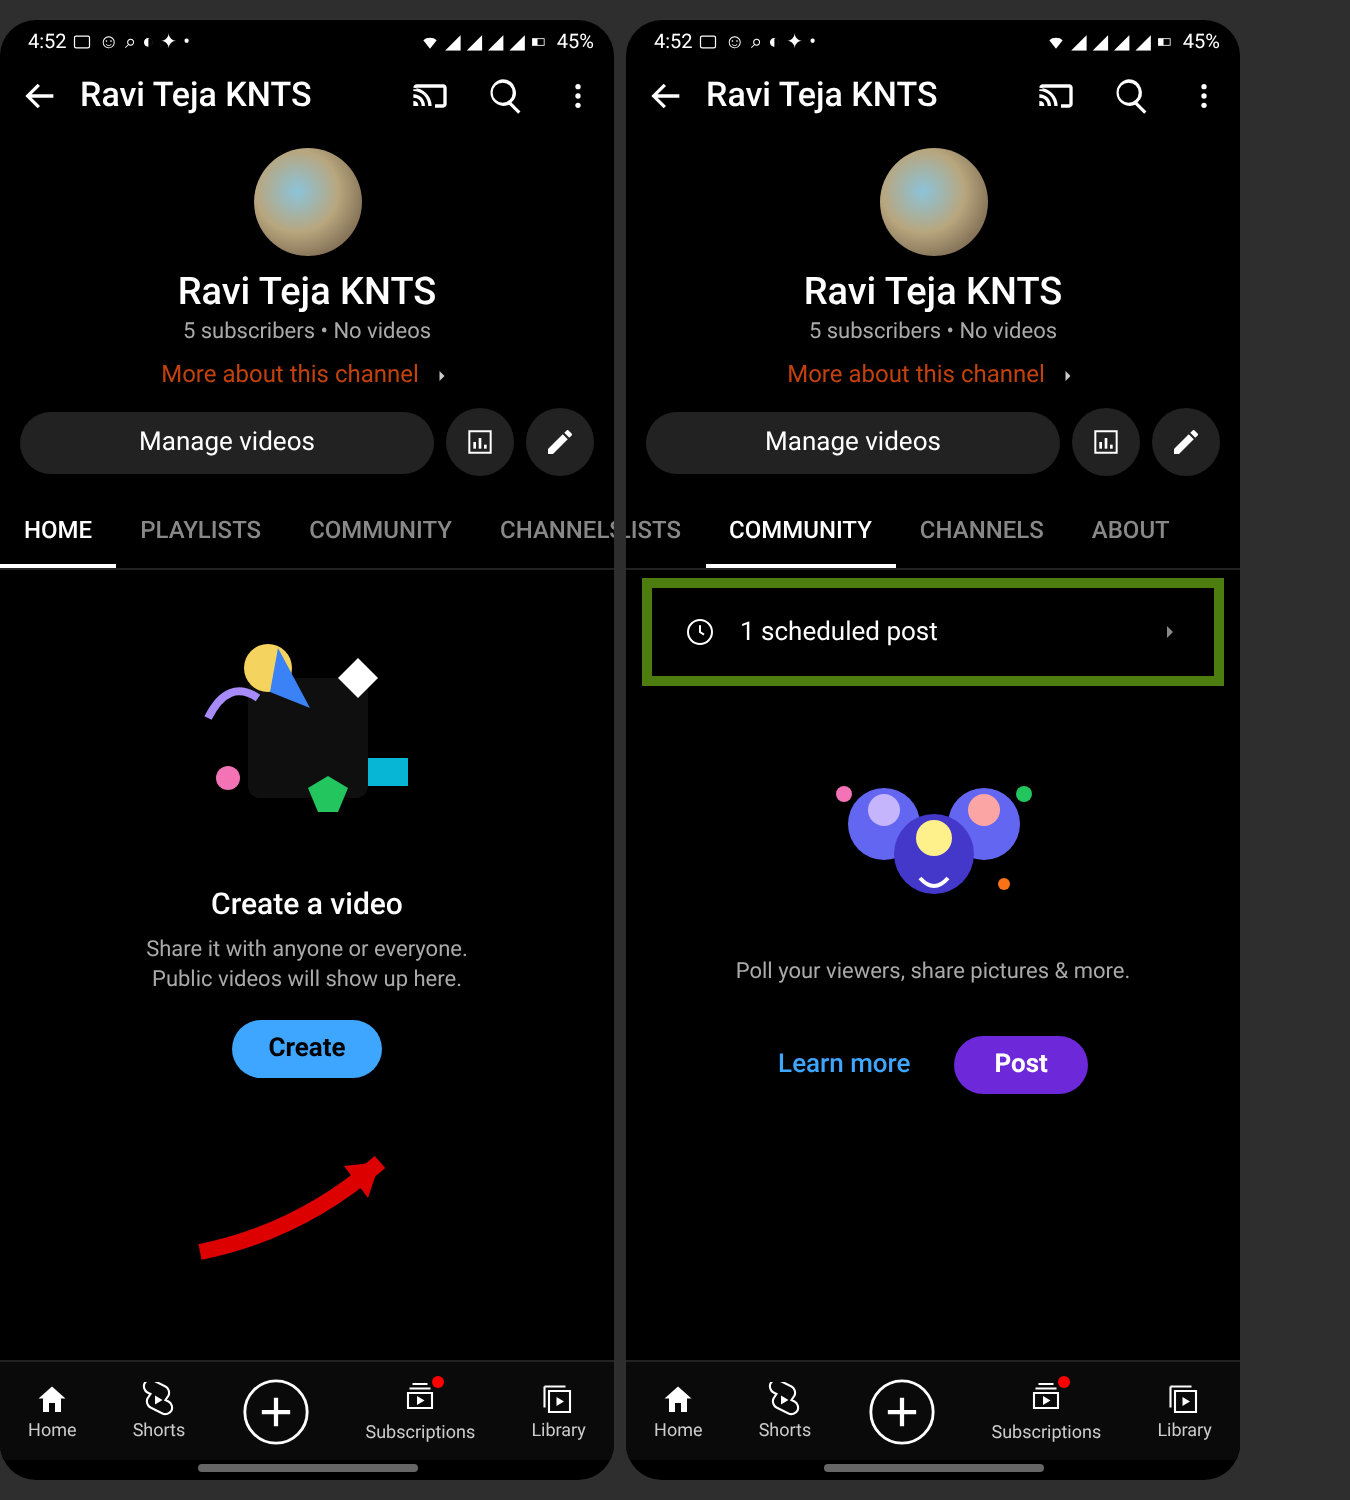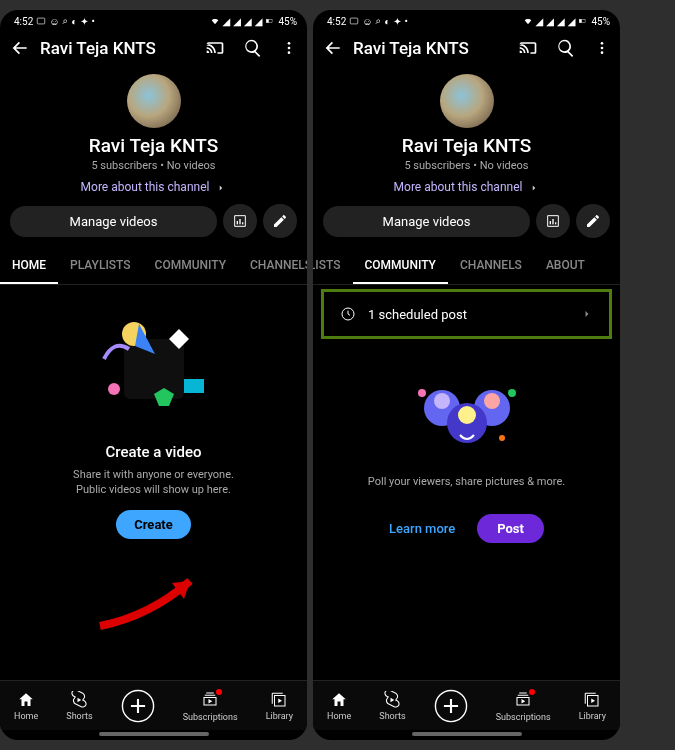--- a/index.html
+++ b/index.html
@@ -45,21 +45,21 @@
   .header .title { flex:1; font-size:17px; font-weight:500; }
   .header .actions { display:flex; gap:18px; align-items:center; }
   .header svg { width:20px; height:20px; fill:#fff; }
   .avatar {
     width:54px; height:54px; border-radius:50%;
     margin: 8px auto 6px; display:block;
     background: radial-gradient(circle at 40% 40%, #8cc3d9 0%, #b8a67e 45%, #5a4738 100%);
   }
   .chname { text-align:center; font-size:19px; font-weight:500; }
   .chmeta { text-align:center; font-size:11px; color:#aaa; margin-top:2px; }
-  .more { text-align:center; font-size:12px; color:#c4b5fd; margin:8px 0 10px; }
+  .more { text-align:center; font-size:12px; color:#c2410c; margin:8px 0 10px; }
   .more svg { width:10px; height:10px; fill:#ccc; vertical-align:middle; margin-left:4px; }
   .btnrow { display:flex; gap:6px; padding: 0 10px 10px; align-items:center; }
   .managebtn {
     flex:1; background:#222; border-radius:18px;
     text-align:center; font-size:13px; padding:8px 0; color:#fff;
   }
   .circlebtn {
     width:34px; height:34px; border-radius:50%; background:#222;
     display:flex; align-items:center; justify-content:center;
   }
@@ -93,21 +93,21 @@
     display:flex; align-items:center; gap:10px;
     padding:10px 14px; font-size:12px; color:#888;
   }
   .shoutrow .sav {
     width:26px; height:26px; border-radius:50%;
     background: radial-gradient(circle at 40% 40%, #8cc3d9 0%, #b8a67e 45%, #5a4738 100%);
   }
   .schedrow {
     display:flex; align-items:center; gap:12px;
     padding:14px 16px; font-size:13px; color:#fff;
-    border:3px solid #4d7c0f; margin:4px 8px;
+    border:5px solid #4d7c0f; margin:4px 8px;
   }
   .schedrow svg { width:16px; height:16px; fill:#fff; }
   .schedrow .chev { margin-left:auto; }
   .audience { text-align:center; padding-top:20px; }
   .audience .illus2 { width:130px; height:100px; margin:0 auto 12px; }
   .audience .illus2 svg { width:100%; height:100%; }
   .audience .etitle2 { font-size:15px; font-weight:500; margin-bottom:4px; }
   .audience .edesc2 { font-size:11px; color:#aaa; }
   .audience .arow { margin-top:14px; }
   .bottomnav {

